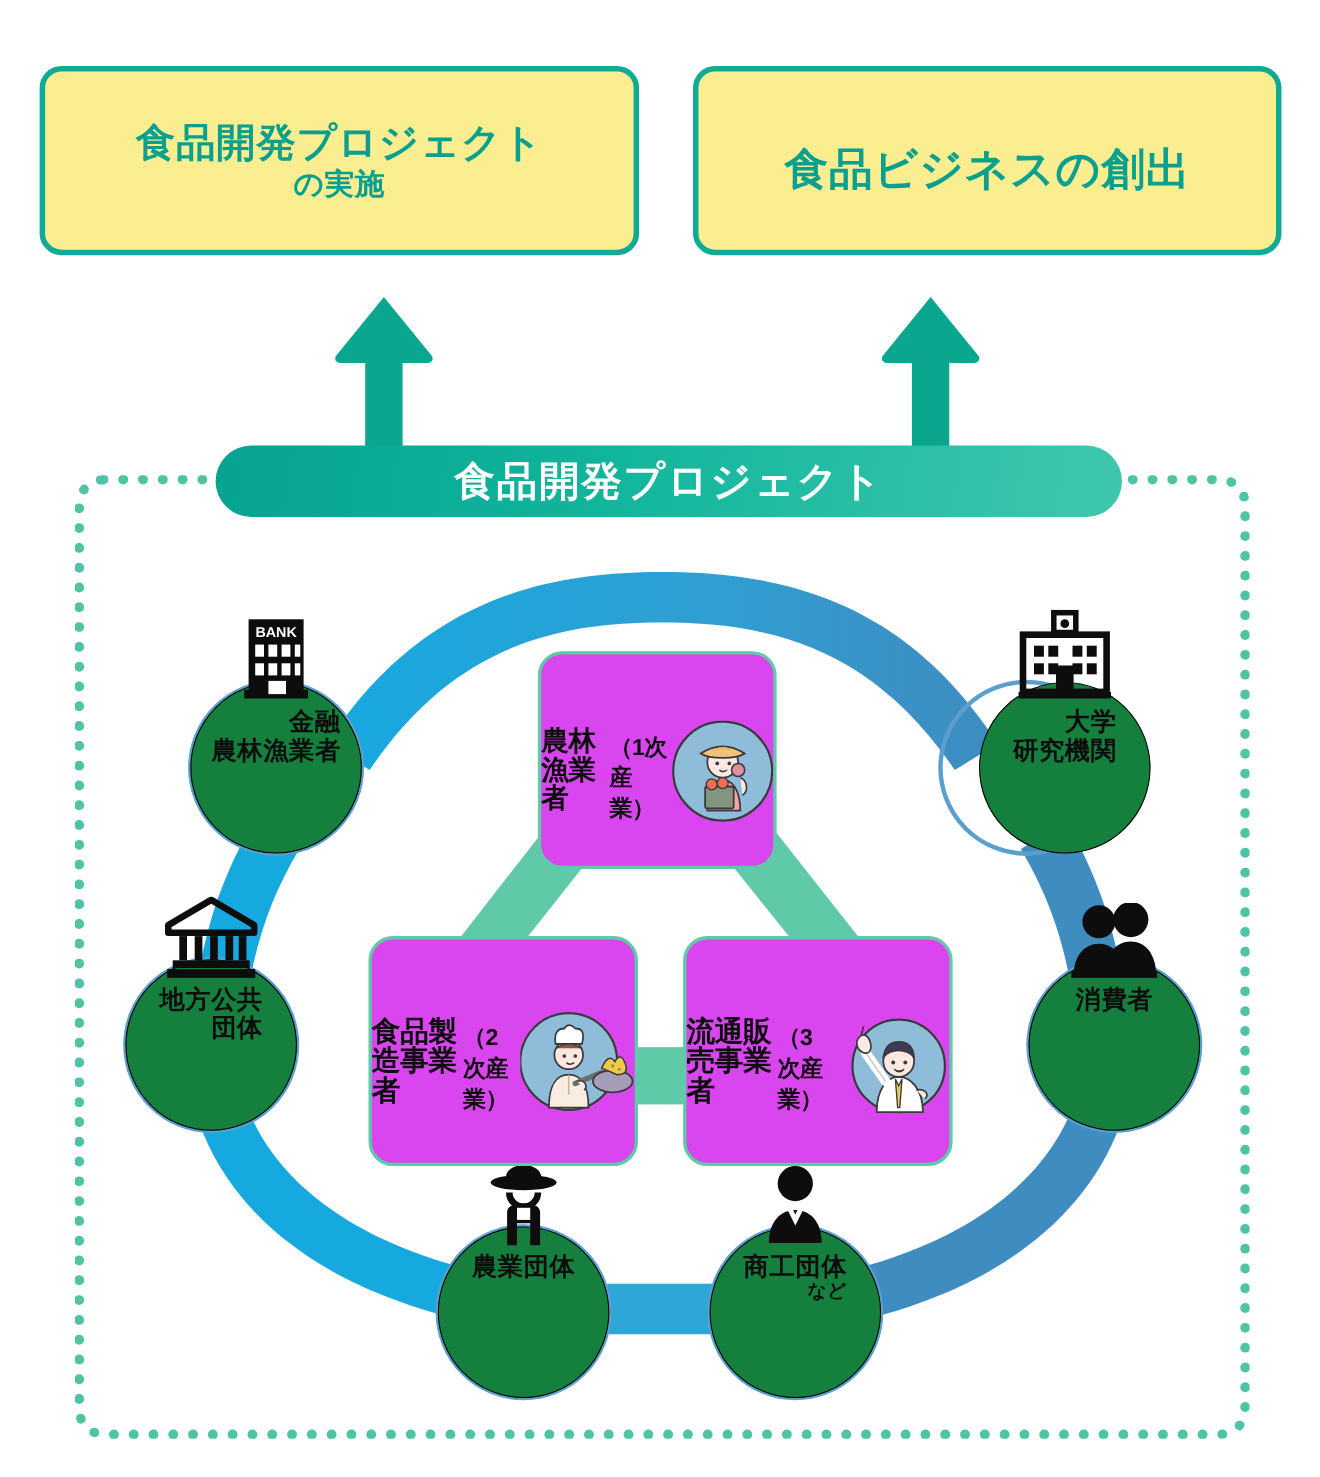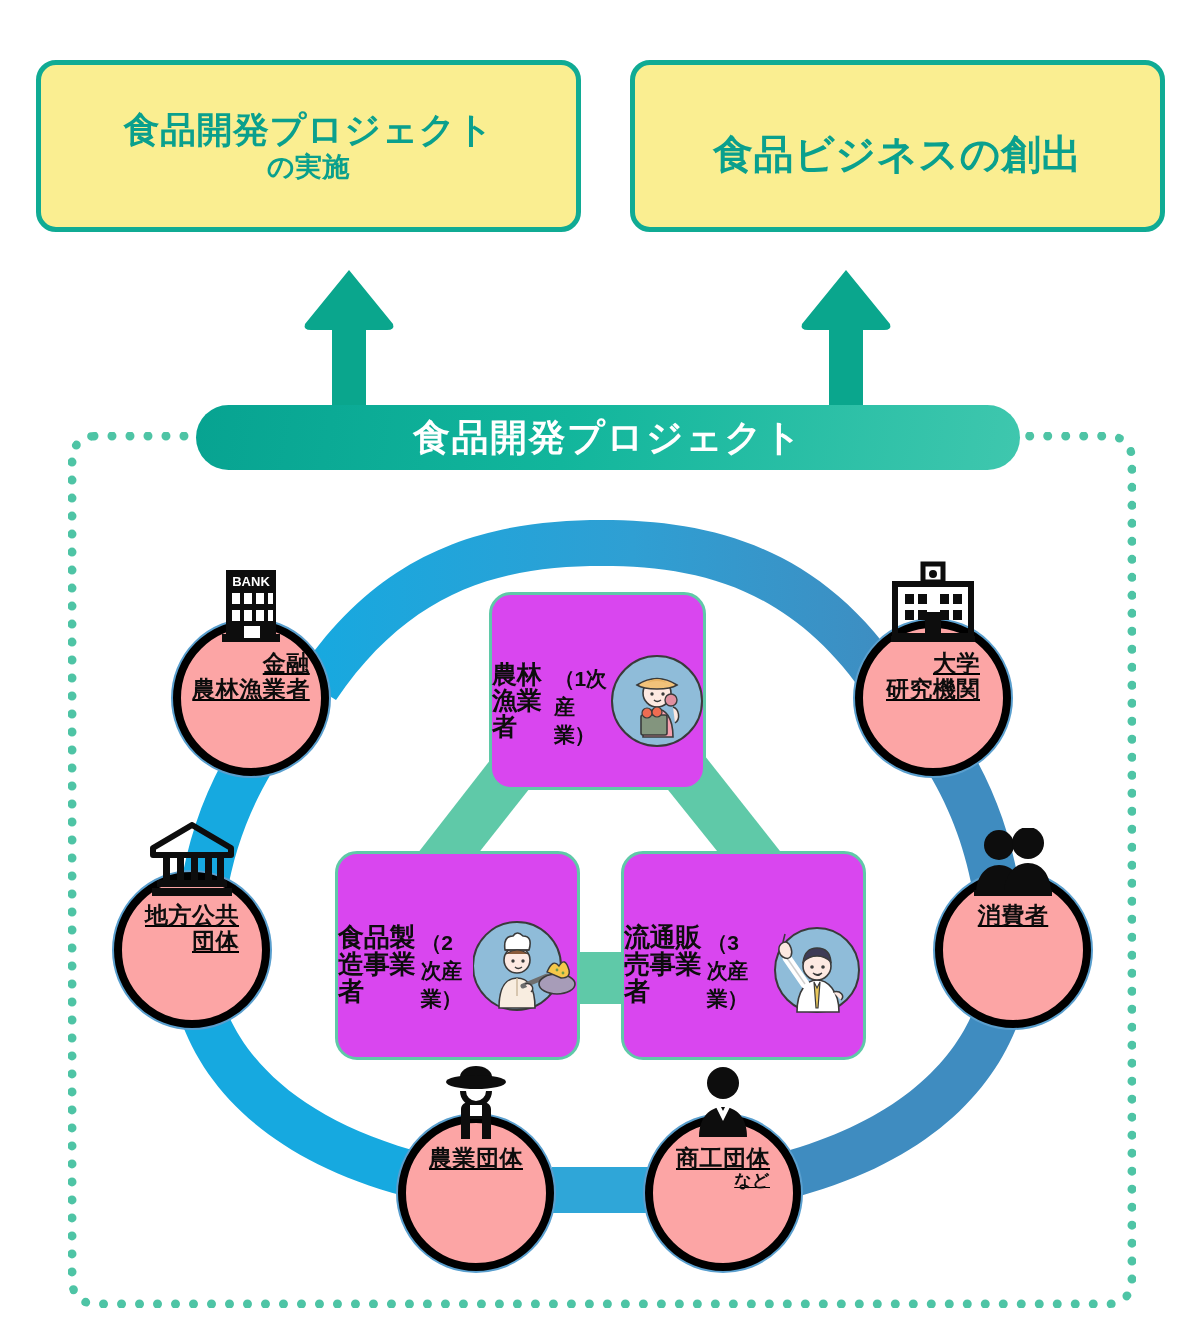--- a/index.html
+++ b/index.html
@@ -99,29 +99,28 @@
     pointer-events: none;
   }
 
   
   .node-circle {
     position: absolute;
     box-sizing: border-box;
     width: 156px;
     height: 156px;
     border-radius: 50%;
-    background: #fca5a5;
-    border: 8px solid #000000;
+    background: #15803d;
+    border: 1px solid #000000;
     display: flex;
     flex-direction: column;
     align-items: center;
     justify-content: flex-start;
     z-index: 4;
     padding-top: 10px;
-    text-decoration: underline;
   }
   .node-icon {
     height: 62px;
     display: flex;
     align-items: flex-end;
     justify-content: center;
     margin-top: -52px;
     margin-bottom: 2px;
   }
   .node-label {
@@ -138,21 +137,21 @@
     color: #0d0d0d;
     line-height: 1.1;
     margin-top: 1px;
   }
 
   #node-finance   { left: 173px; top: 620px; }
   #node-local     { left: 114px; top: 872px; }
   #node-agri      { left: 398px; top: 1115px; }
   #node-commerce  { left: 645px; top: 1115px; }
   #node-consumer  { left: 935px; top: 872px; }
-  #node-univ      { left: 855px; top: 620px; }
+  #node-univ      { left: 890px; top: 620px; }
 
   
   .chain-box {
     position: absolute;
     box-sizing: border-box;
     background: #d946ef;
     border: 3px solid #5fc9a8;
     border-radius: 22px;
     z-index: 5;
     display: flex;

